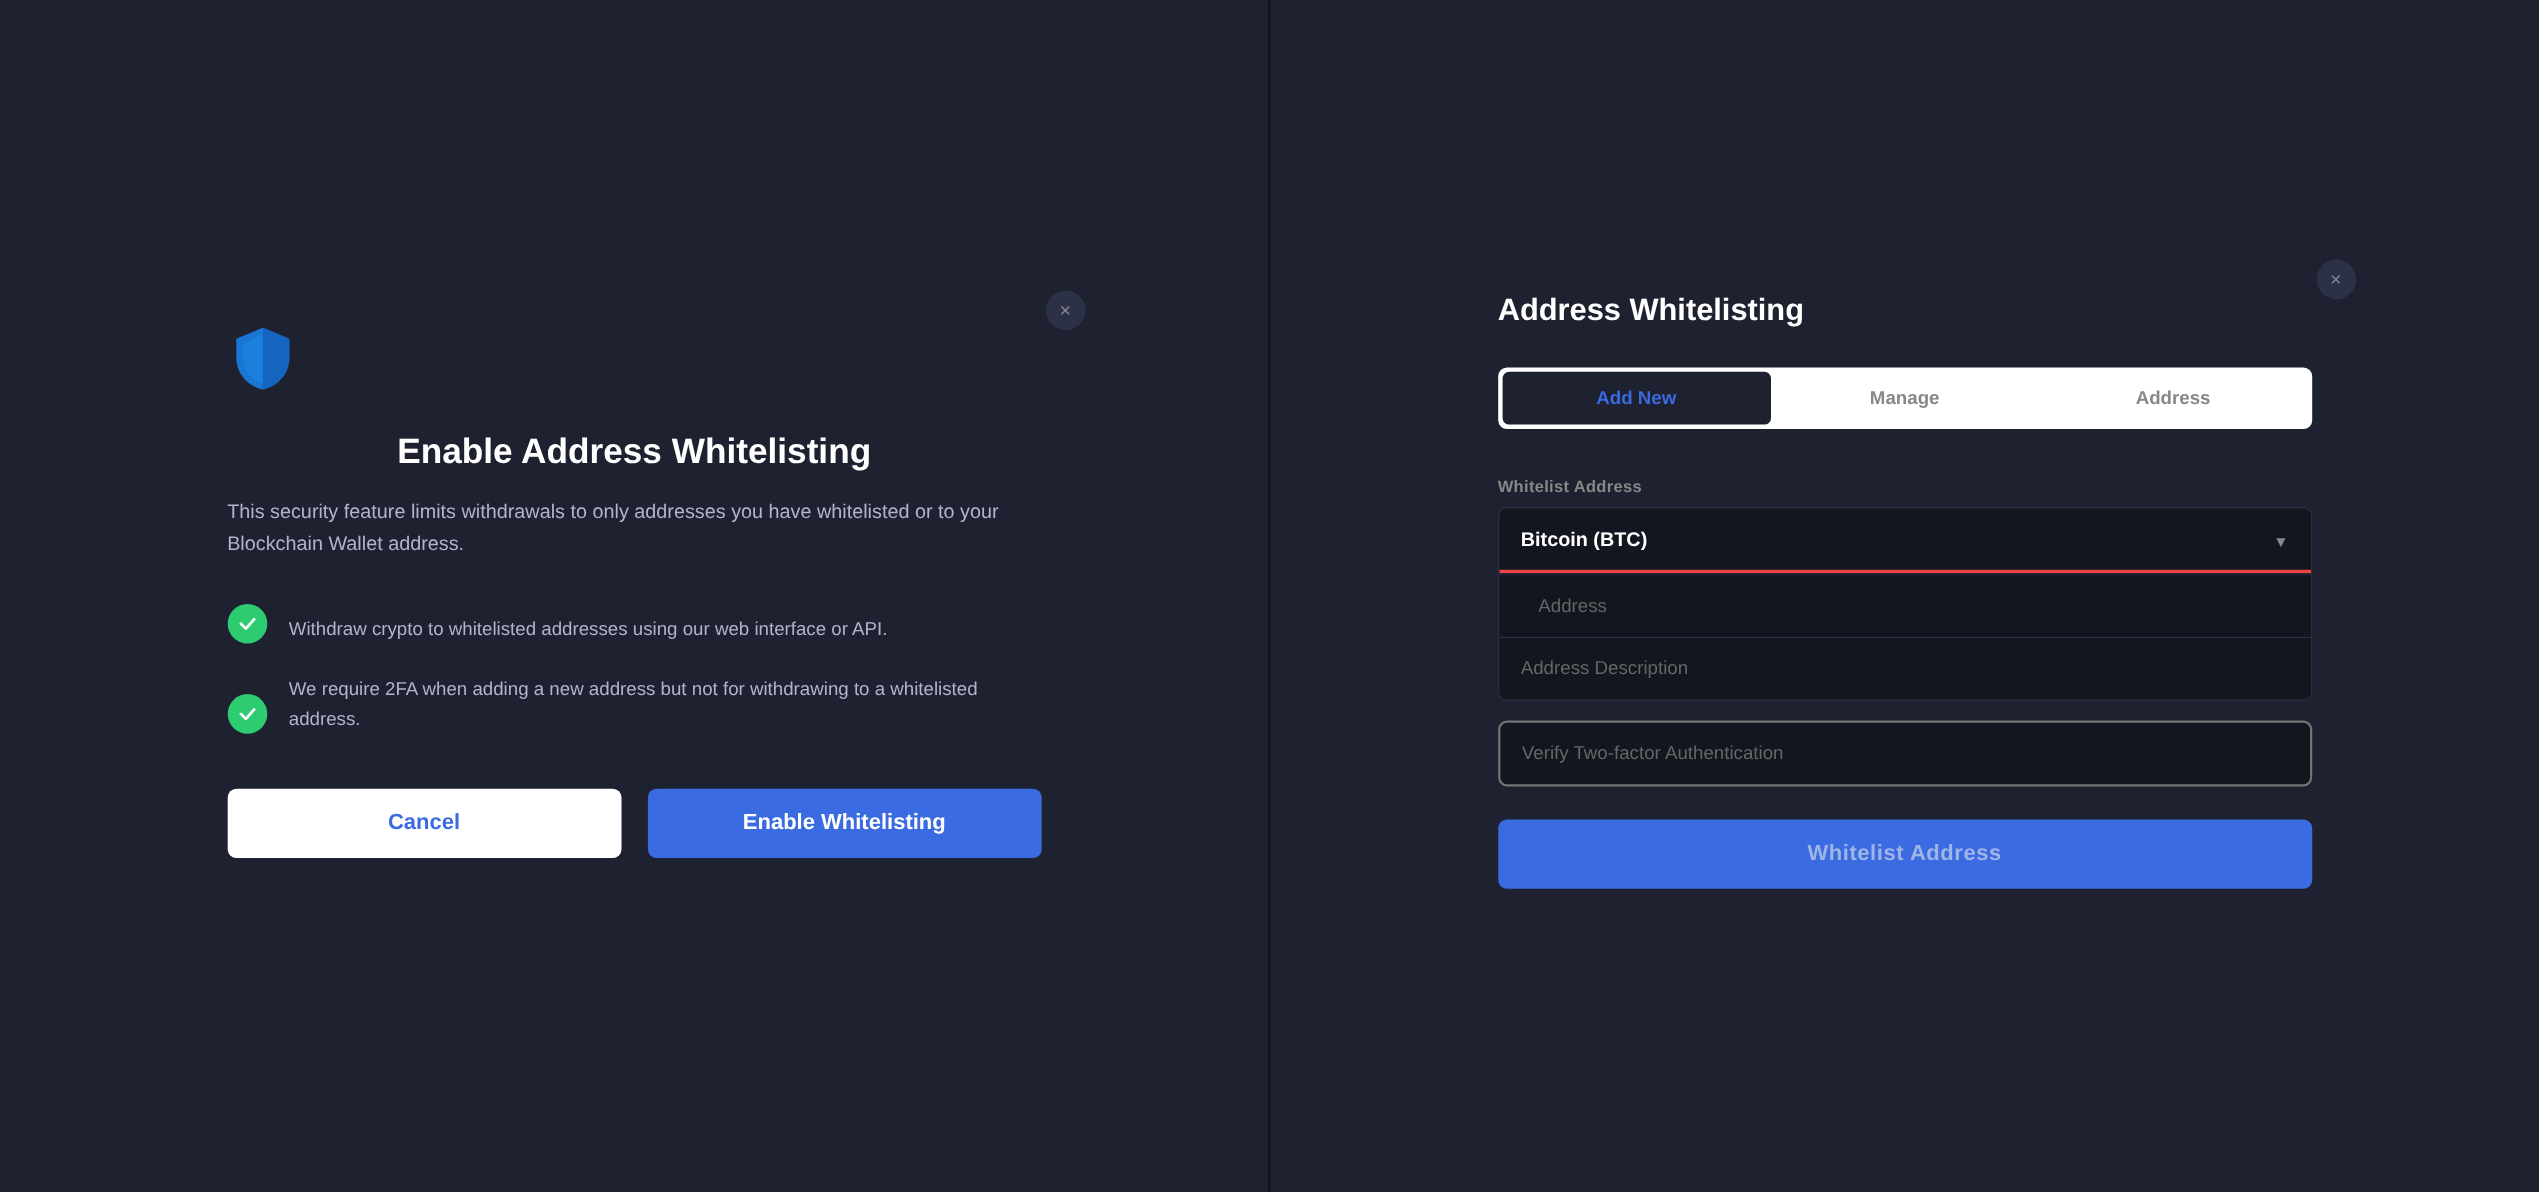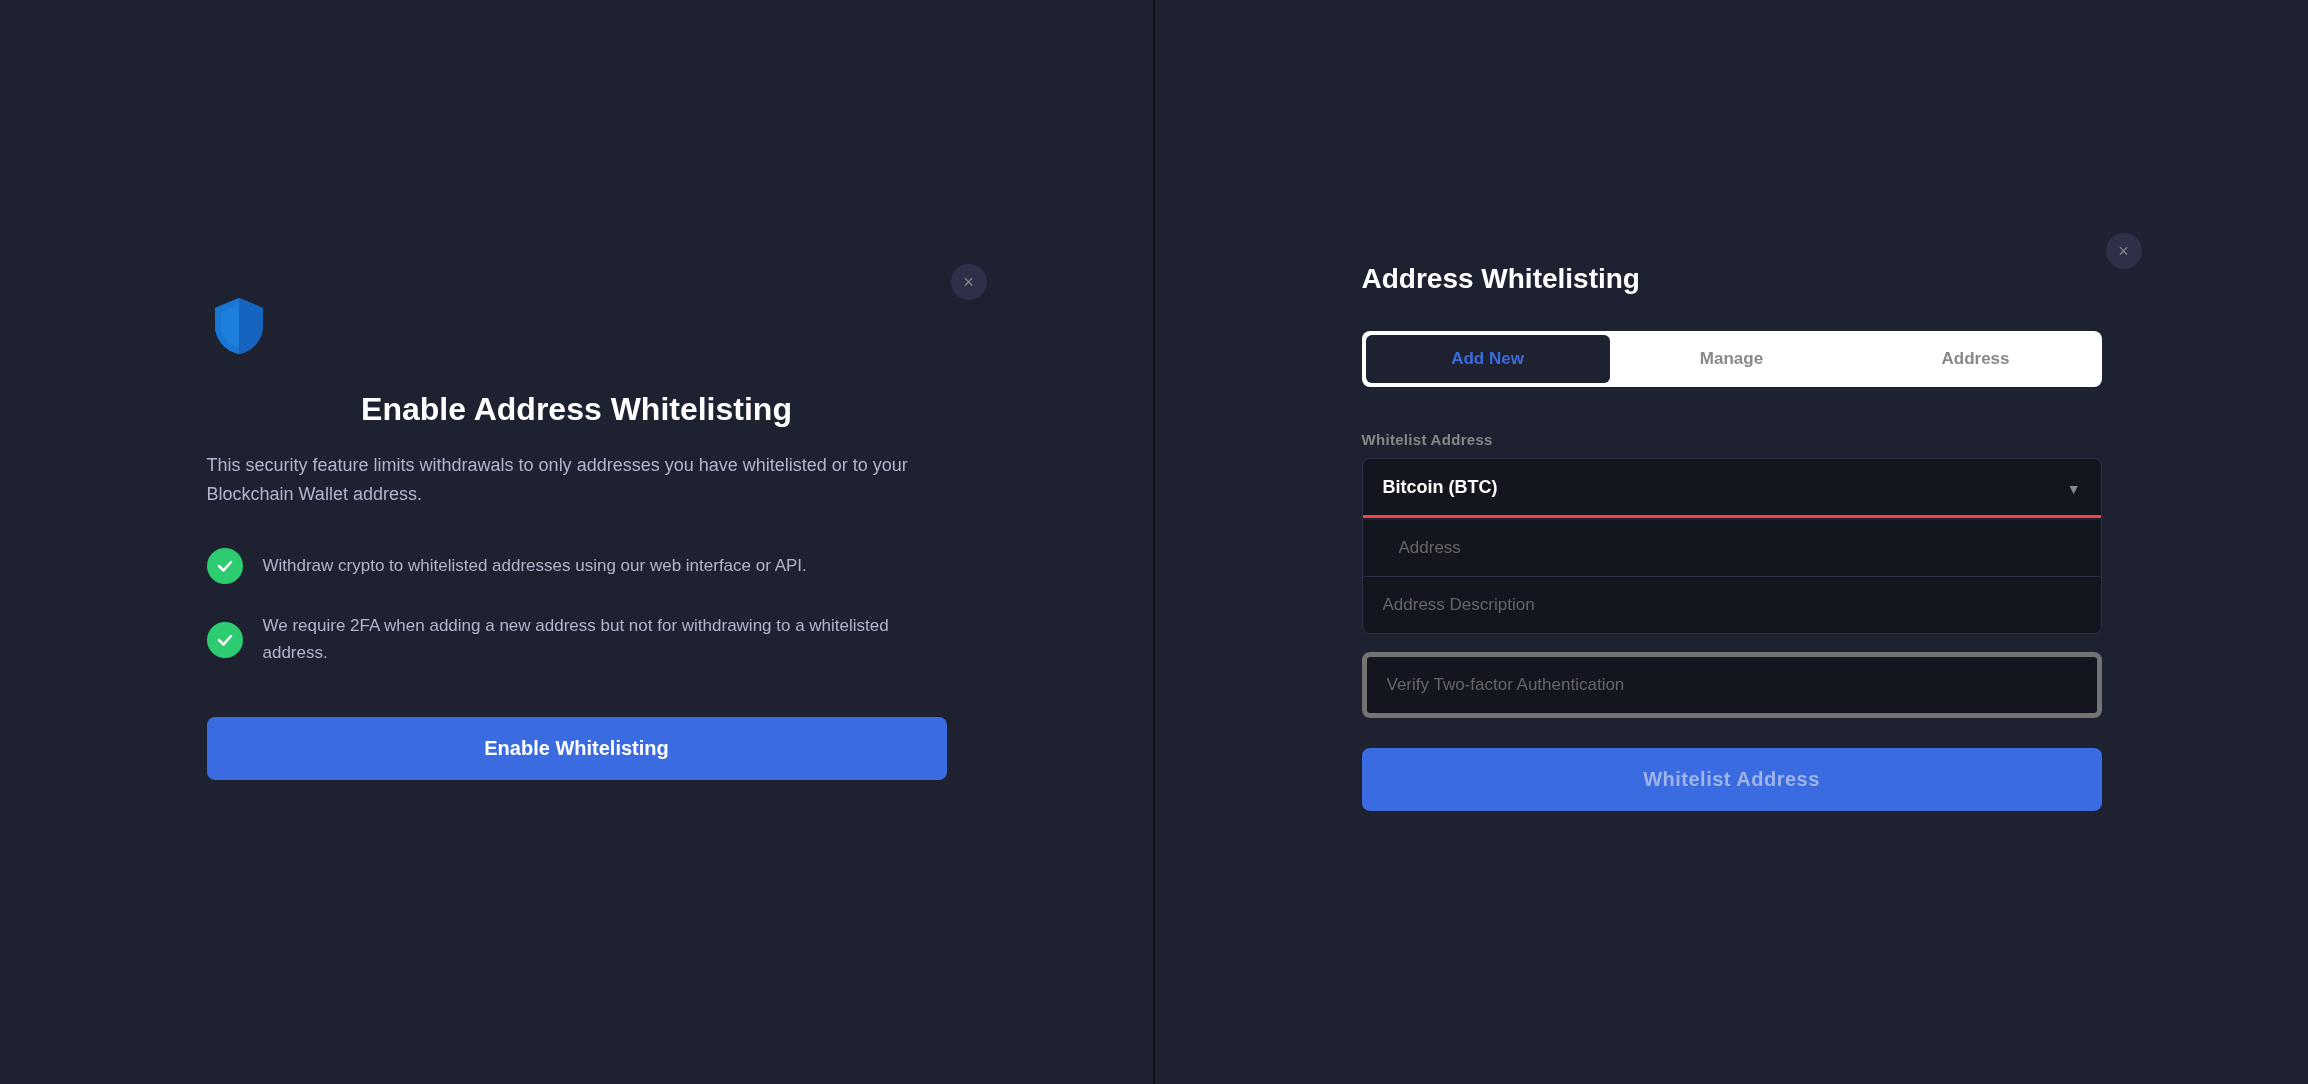--- a/index.html
+++ b/index.html
@@ -81,21 +81,21 @@
 
     .feature-list {
       display: flex;
       flex-direction: column;
       gap: 28px;
       margin-bottom: 50px;
     }
 
     .feature-item {
       display: flex;
-      align-items: center;
+      align-items: flex-end;
       gap: 20px;
     }
 
     .check-circle {
       width: 36px;
       height: 36px;
       background: #2ecc71;
       border-radius: 50%;
       display: flex;
       align-items: center;
@@ -250,21 +250,21 @@
       outline: none;
       margin-bottom: 30px;
     }
 
     .address-desc-input::placeholder { color: #666; }
 
     .verify-input {
       width: 100%;
       padding: 18px 20px;
       background: #13161f;
-      border: 5px solid #737373;
+      border: 2px solid #737373;
       border-radius: 8px;
       color: #666;
       font-size: 17px;
       outline: none;
       margin-bottom: 30px;
     }
 
     .verify-input::placeholder { color: #666; }
 
     .btn-whitelist {
@@ -337,20 +337,21 @@
         <div class="check-circle">
           <svg viewBox="0 0 18 18" fill="none">
             <path d="M3 9l4.5 4.5L15 5" stroke="white" stroke-width="2.5" stroke-linecap="round" stroke-linejoin="round"></path>
           </svg>
         </div>
         <p class="feature-text">We require 2FA when adding a new address but not for withdrawing to a whitelisted address.</p>
       </div>
     </div>
 
     <div class="button-row">
+      <button class="btn-cancel">Cancel</button>
       <button class="btn-enable">Enable Whitelisting</button>
     </div>
   </div>
 </div>
 
 <div class="panel">
   <div class="right-modal">
     <button class="close-btn">×</button>
 
     <h2 class="right-title">Address Whitelisting</h2>

